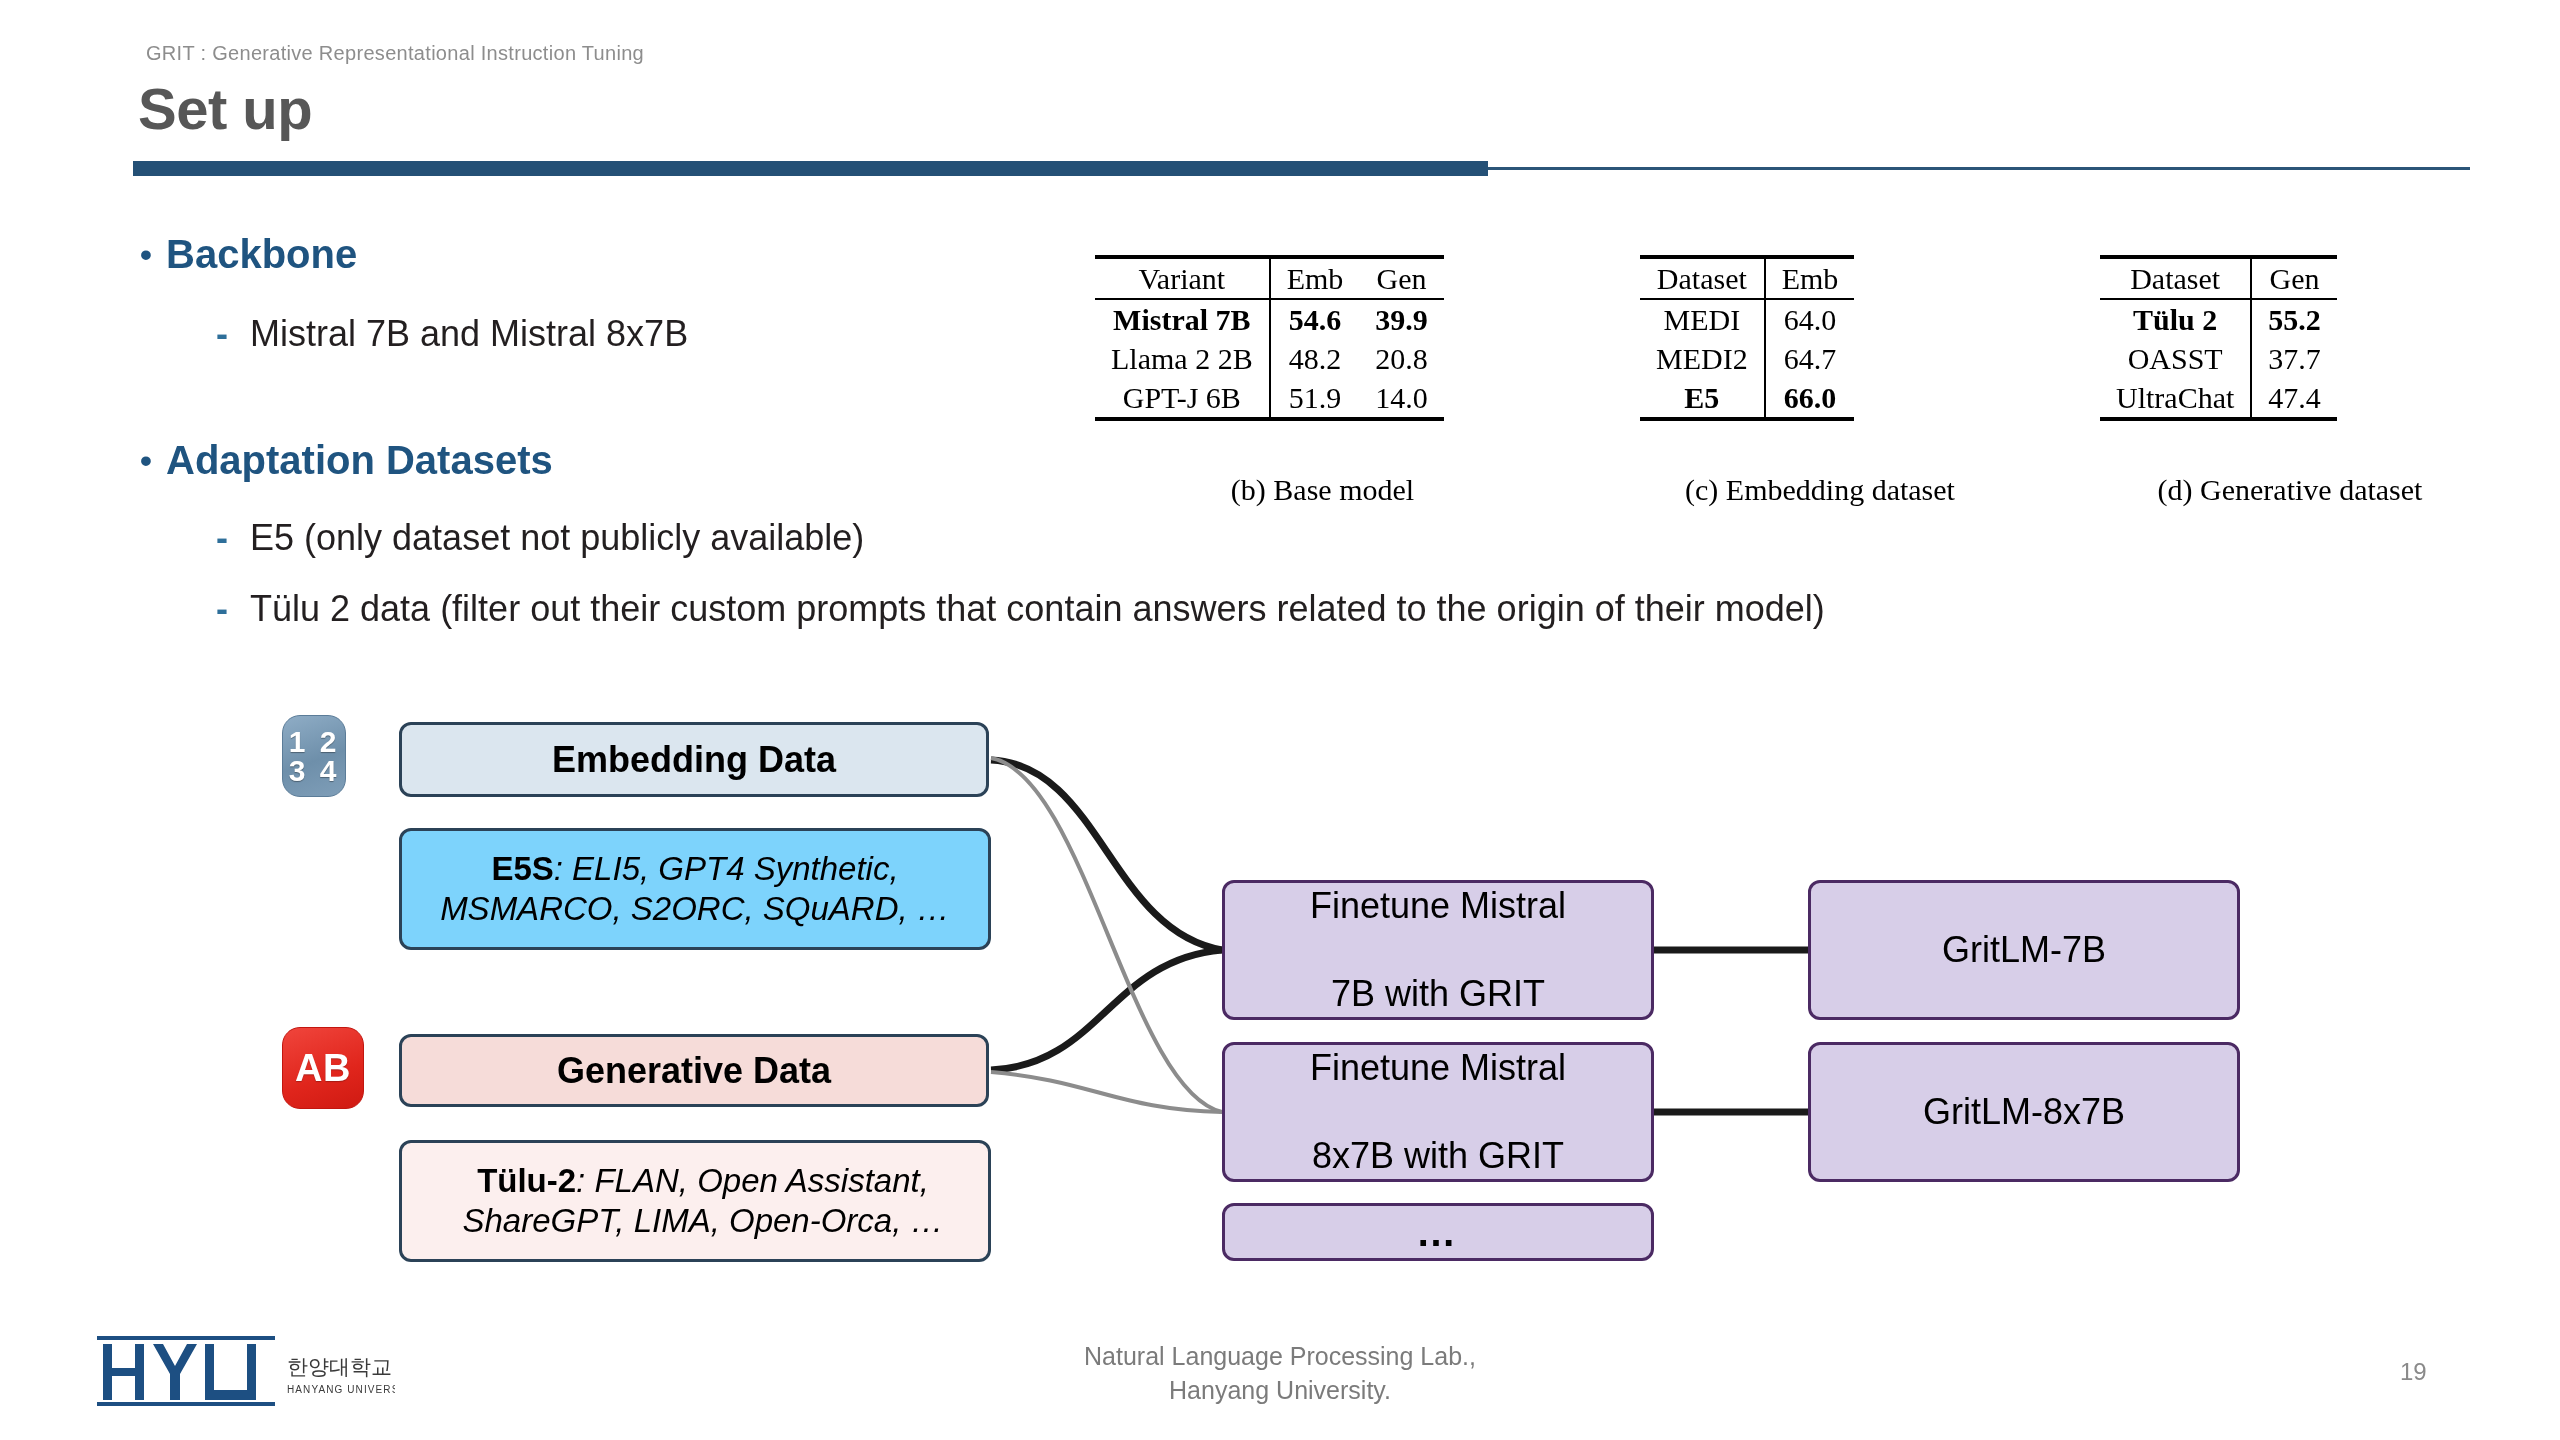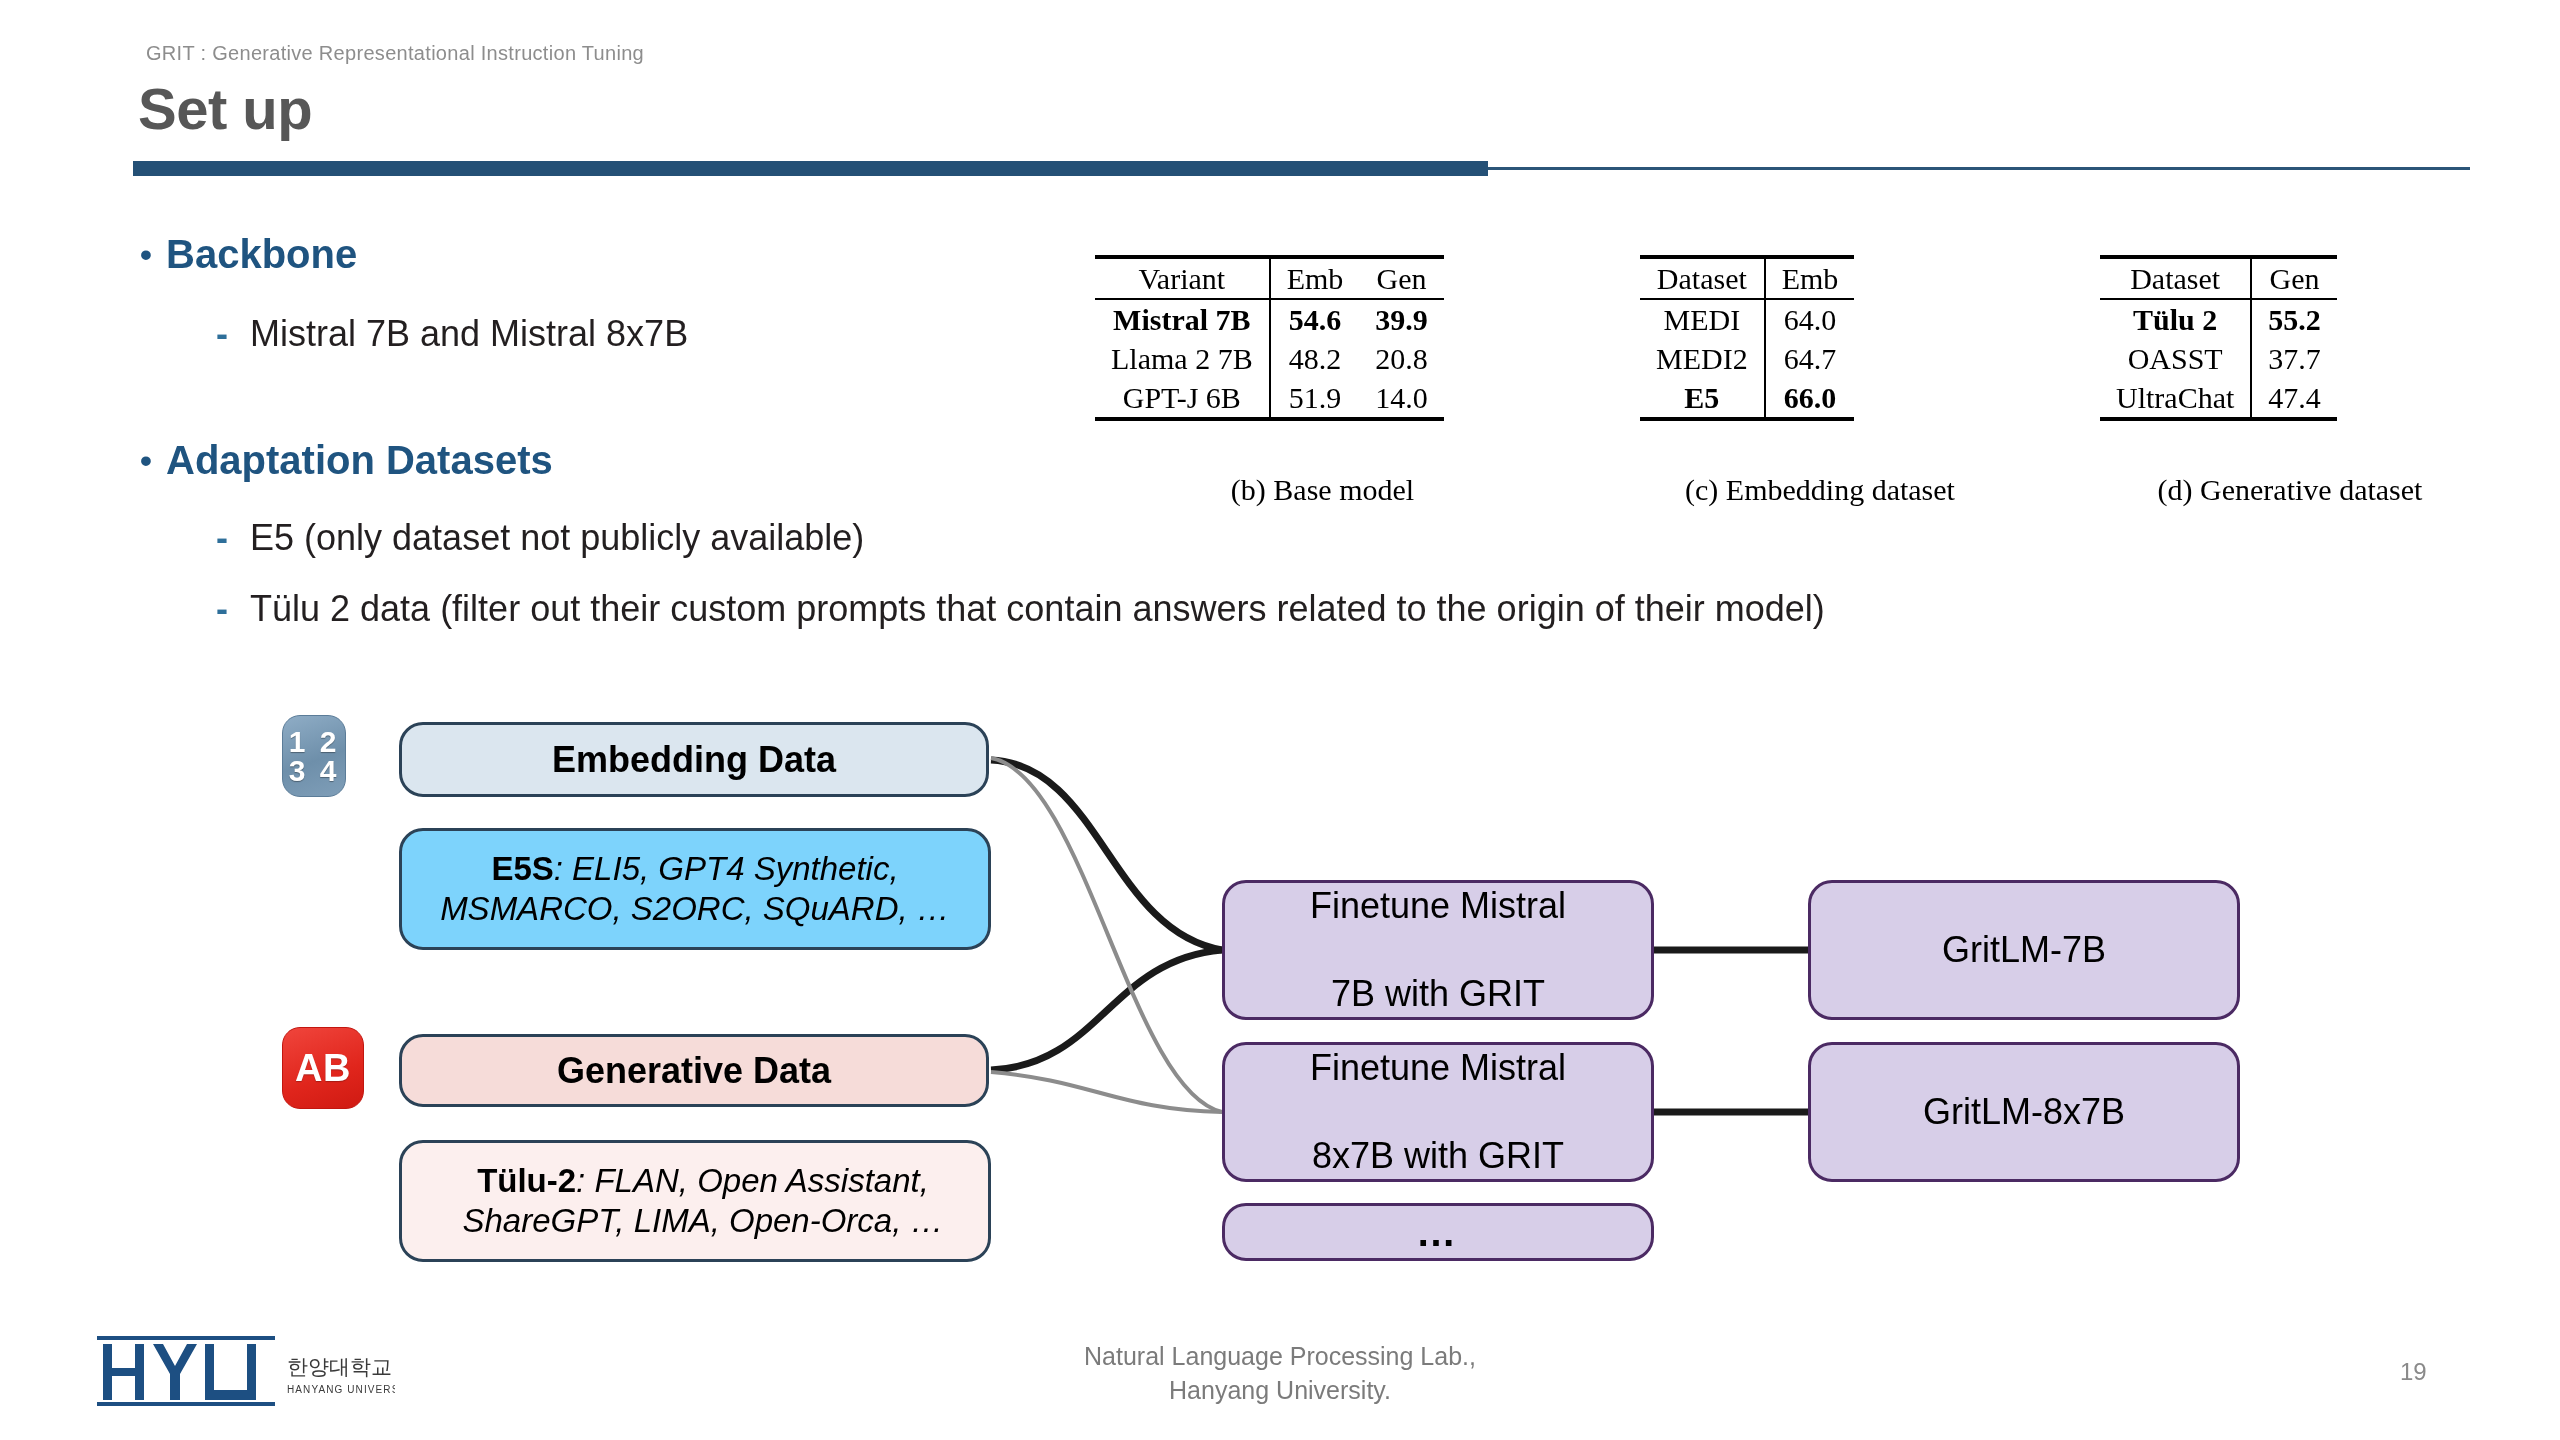--- a/index.html
+++ b/index.html
@@ -43,21 +43,21 @@
   #cap-b{left:1095px;top:473px;width:455px;}
   #tbl-c{left:1640px;top:255px;}
   #cap-c{left:1590px;top:473px;width:460px;}
   #tbl-d{left:2100px;top:255px;}
   #cap-d{left:2060px;top:473px;width:460px;}
 
   
   #diagram{position:absolute;left:0;top:0;width:2560px;height:1440px;pointer-events:none;}
 
   .node{position:absolute;box-sizing:border-box;display:flex;align-items:center;
-        justify-content:center;text-align:center;border-radius:24px;}
+        justify-content:center;text-align:center;border-radius:12px;}
   .node span{display:block;line-height:1.22;}
 
   .hdr-emb{background:#dbe6ef;border:3px solid #2b4257;font-size:36px;font-weight:bold;color:#000;}
   .body-emb{background:#7dd3fc;border:3px solid #2b4257;font-size:33px;color:#000;}
   .hdr-gen{background:#f6dcd9;border:3px solid #2b4257;font-size:36px;font-weight:bold;color:#000;}
   .body-gen{background:#fcefee;border:3px solid #2b4257;font-size:33px;color:#000;}
   .purple{background:#d7cee8;border:3px solid #4b2a63;font-size:36px;color:#000;}
   .ital{font-style:italic;}
 
   #n-emb-hdr {left:399px; top:722px;  width:590px; height:75px;}
@@ -122,21 +122,21 @@
       <td class="rule-top l">Variant</td>
       <td class="rule-top vsep">Emb</td>
       <td class="rule-top">Gen</td>
     </tr>
     <tr>
       <td class="rule-mid l bold">Mistral 7B</td>
       <td class="rule-mid vsep bold">54.6</td>
       <td class="rule-mid bold">39.9</td>
     </tr>
     <tr>
-      <td class="l">Llama 2 7B</td>
+      <td class="l">Llama 2 2B</td>
       <td class="vsep">48.2</td>
       <td>20.8</td>
     </tr>
     <tr>
       <td class="l rule-bot">GPT-J 6B</td>
       <td class="vsep rule-bot">51.9</td>
       <td class="rule-bot">14.0</td>
     </tr>
   </tbody>
     </table>

